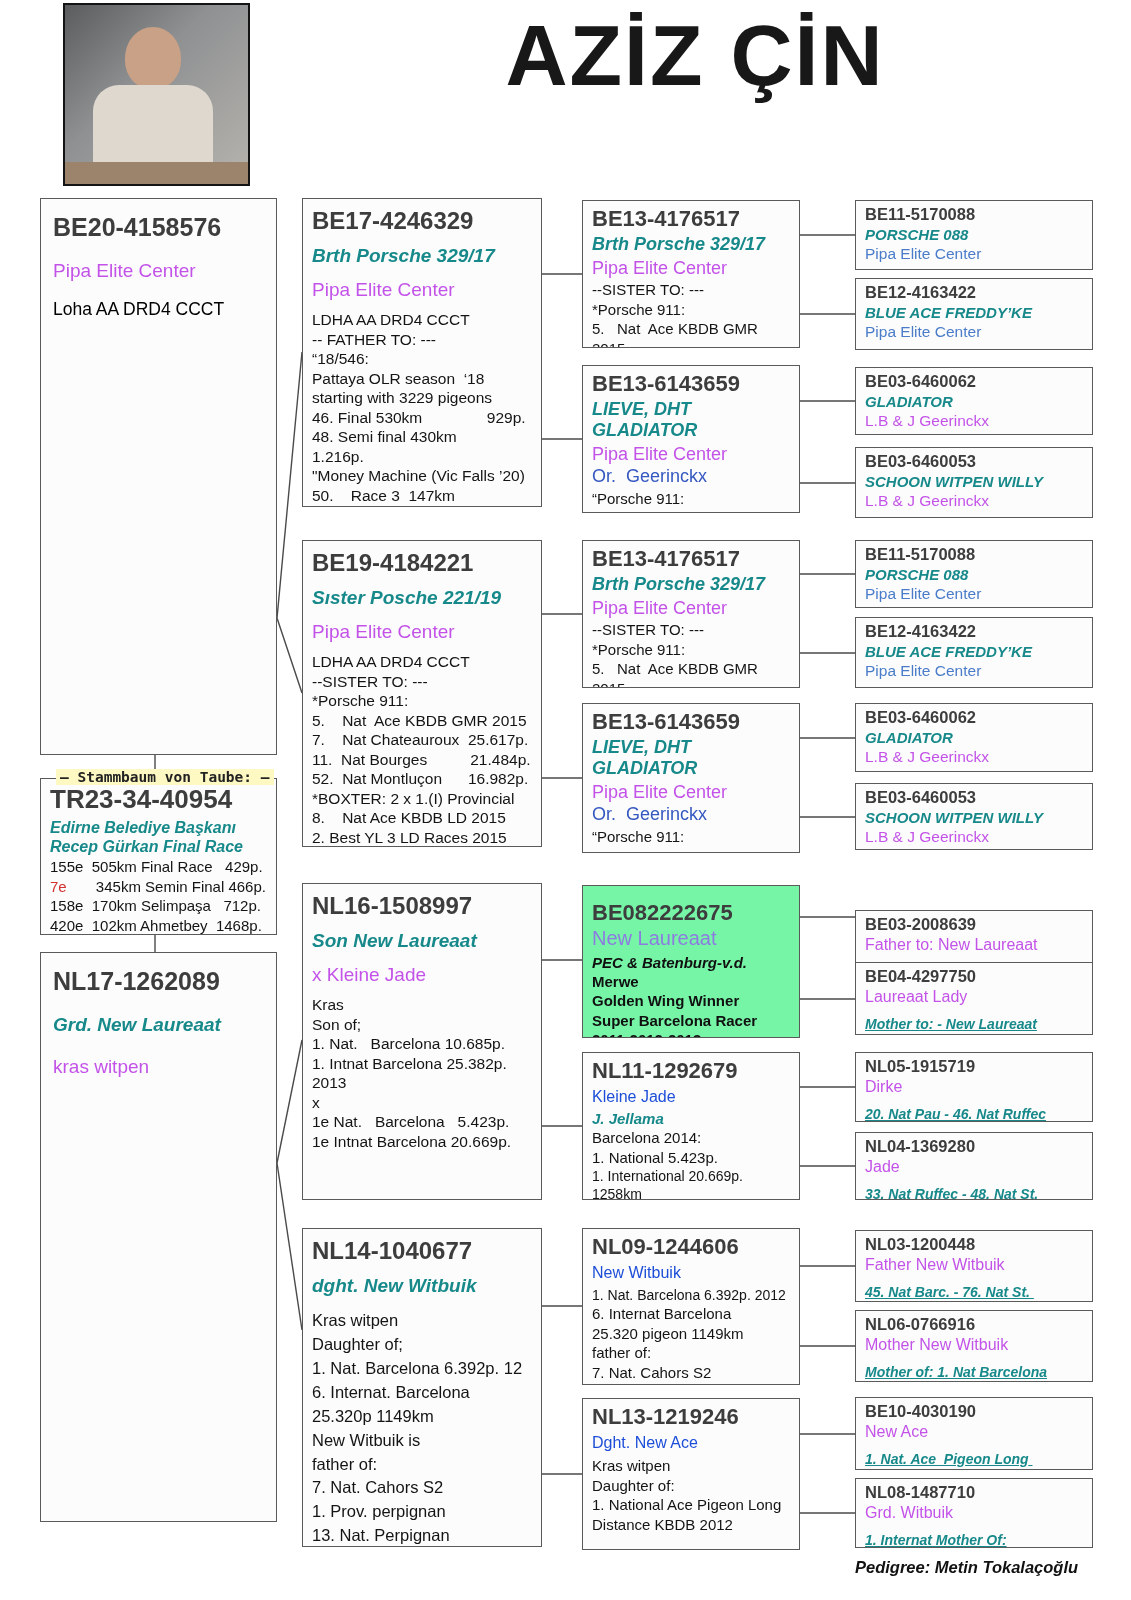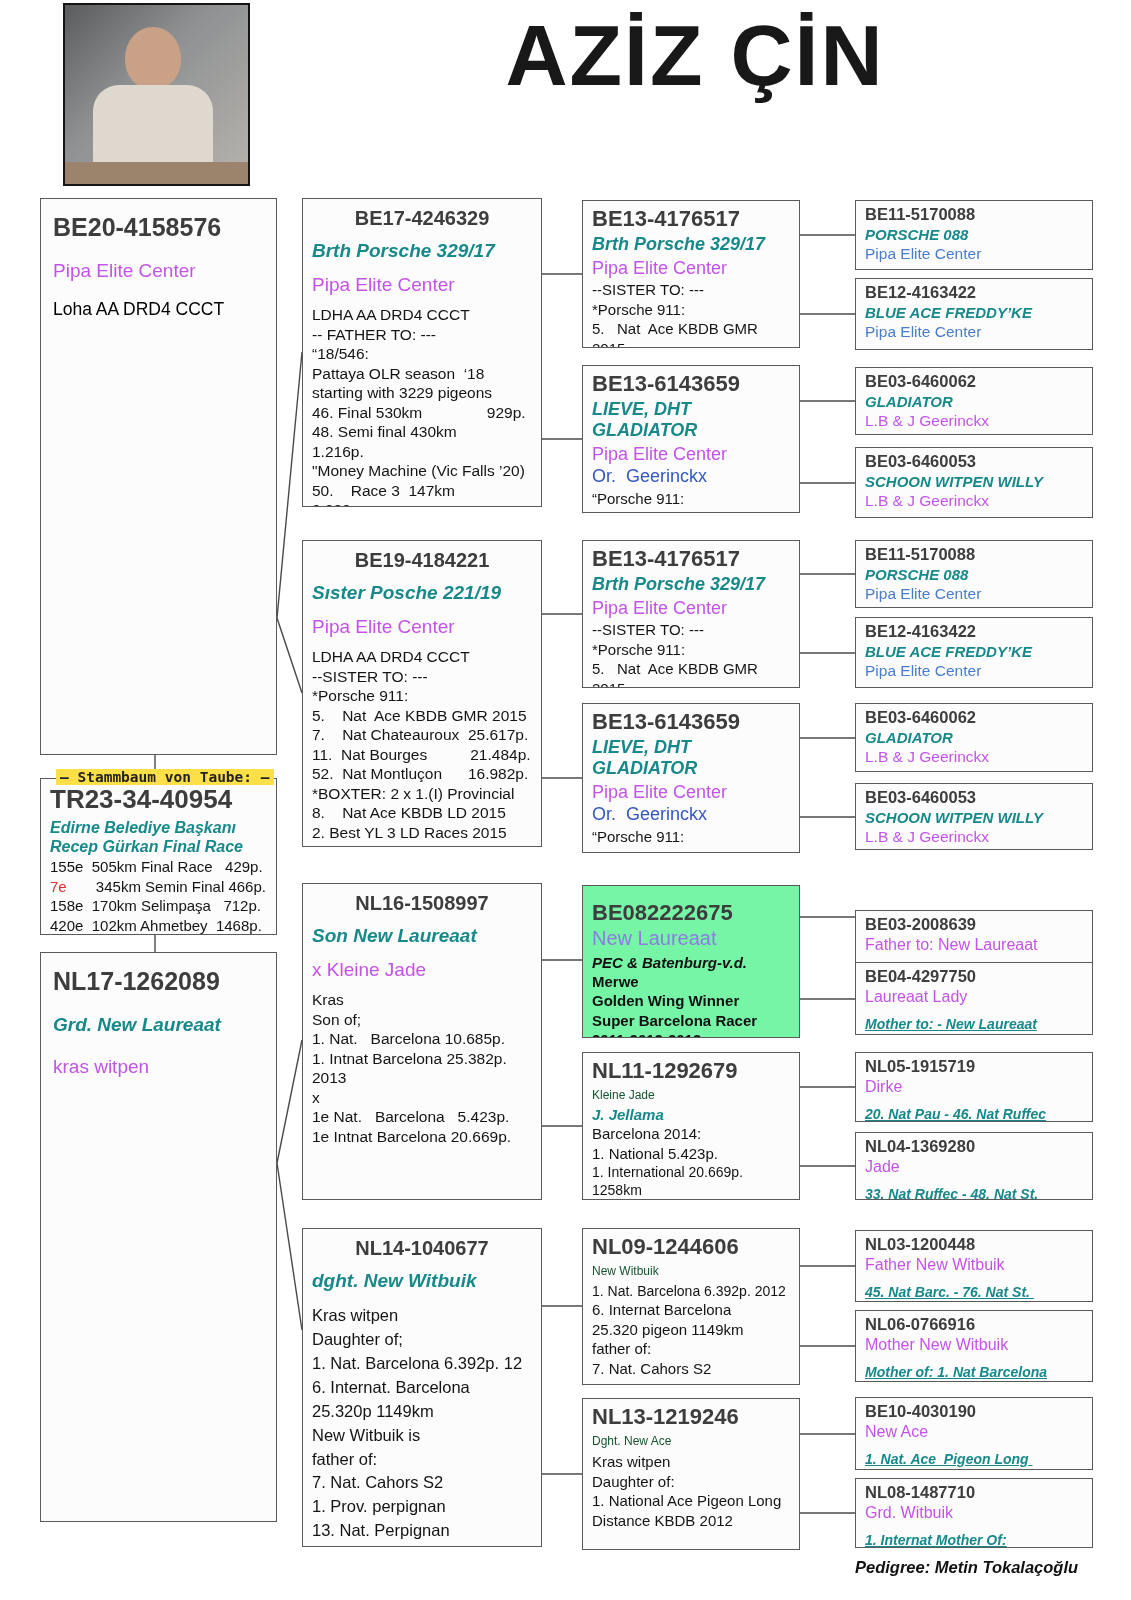--- a/index.html
+++ b/index.html
@@ -36,21 +36,21 @@
   }
   
   .box{
     position:absolute;background:#fcfcfc;border:1.6px solid #5a5a5a;
     box-sizing:border-box;padding:6px 9px;overflow:hidden;
   }
   .box.green{background:#76f5a7;}
   .ln-ring{font-size:23px;font-weight:700;color:#3d3d3d;margin:0 0 4px;white-space:pre-wrap;}
   .ln-name{font-size:19px;font-weight:700;font-style:italic;color:#17898a;margin:6px 0;white-space:pre-wrap;}
   .ln-loft{font-size:19px;color:#c353e8;margin:6px 0;white-space:pre-wrap;}
-  .ln-loftM{font-size:12px;color:#14532d;margin:4px 0;white-space:pre-wrap;}
+  .ln-loftM{font-size:16px;color:#1d4ed8;margin:4px 0;white-space:pre-wrap;}
   .ln-org{font-size:18px;color:#3558c0;margin:0 0 2px;white-space:pre-wrap;}
   .ln-body{font-size:15.5px;color:#141414;line-height:1.28;white-space:pre-wrap;}
   .ln-bodyS{font-size:14px;color:#141414;line-height:1.32;white-space:pre-wrap;}
   .ln-body17{font-size:17.5px;color:#000000;line-height:1.3;white-space:pre-wrap;}
   .ln-bodyB{font-size:15px;color:#101010;font-weight:700;line-height:1.28;white-space:pre-wrap;}
   .ln-bodyBI{font-size:15px;color:#101010;font-weight:700;font-style:italic;line-height:1.28;white-space:pre-wrap;}
   .ln-bodyBU{font-size:15px;color:#101010;font-weight:700;line-height:1.28;text-decoration:underline;white-space:pre-wrap;}
   .ln-peri{font-size:20px;color:#8d7ce0;margin:0 0 3px;white-space:pre-wrap;}
   .ln-name-tr{font-size:16px;font-weight:700;font-style:italic;color:#17898a;margin:1px 0;white-space:pre-wrap;}
   .ln-ring-sm{font-size:16.5px;font-weight:700;color:#3d3d3d;margin:1px 0 2px;white-space:pre-wrap;}
@@ -59,40 +59,40 @@
   .ln-sub-orchid{font-size:15.5px;color:#c353e8;margin:2px 0;white-space:pre-wrap;}
   .ln-sub-mag{font-size:16px;color:#c353e8;margin:2px 0;white-space:pre-wrap;}
   .ln-sub-teal{font-size:14px;font-weight:700;font-style:italic;color:#17898a;margin:10px 0;white-space:pre-wrap;text-decoration:underline;}
   .sp-red{color:#d43030;}
   .sp-plain{color:#141414;}
   
   .loose{padding:10px 12px;}
   .loose .ln-ring{font-size:25px;margin:4px 0 18px;}
   .loose .ln-name{margin:0 0 20px;}
   .loose .ln-loft{margin:0 0 16px;}
-  .med .ln-ring{font-size:20px;margin:2px 0 10px;text-align:center;}
+  .med .ln-ring{font-size:24px;margin:2px 0 10px;}
   .med .ln-name{margin:0 0 12px;}
   .med .ln-loft{margin:0 0 9px;}
   .med .ln-body{line-height:1.26;}
   .nl14x .ln-body{font-size:16.5px;line-height:1.45;}
   .tr{padding:5px 9px;}
   .tr .ln-ring{font-size:26px;margin:0 0 4px;}
   .tr .ln-body{font-size:15px;line-height:1.3;}
   .tight{padding:5px 9px;}
   .tight .ln-ring{font-size:22px;margin:0 0 2px;}
   .tight .ln-name{font-size:18px;margin:0 0 3px;}
   .tight .ln-loft{font-size:18px;margin:0 0 1px;}
   .tight .ln-body{font-size:15px;line-height:1.3;}
   .green .ln-ring{font-size:22px;margin:9px 0 1px;}
   .sm{padding:3px 9px;}
   
   .stammbaum{
     position:absolute;left:56px;top:769px;
     font-family:"DejaVu Sans Mono",monospace;font-size:14.5px;font-weight:700;color:#222;
-    background:#fde047;padding:0 4px;white-space:pre;
+    background:#fef9c3;padding:0 4px;white-space:pre;
   }
   
   .credit{
     position:absolute;left:855px;top:1558px;width:240px;
     font-size:16.5px;font-weight:700;font-style:italic;color:#111;
   }
   svg.wires{position:absolute;left:0;top:0;pointer-events:none;}
 </style>
 </head>
 <body>

